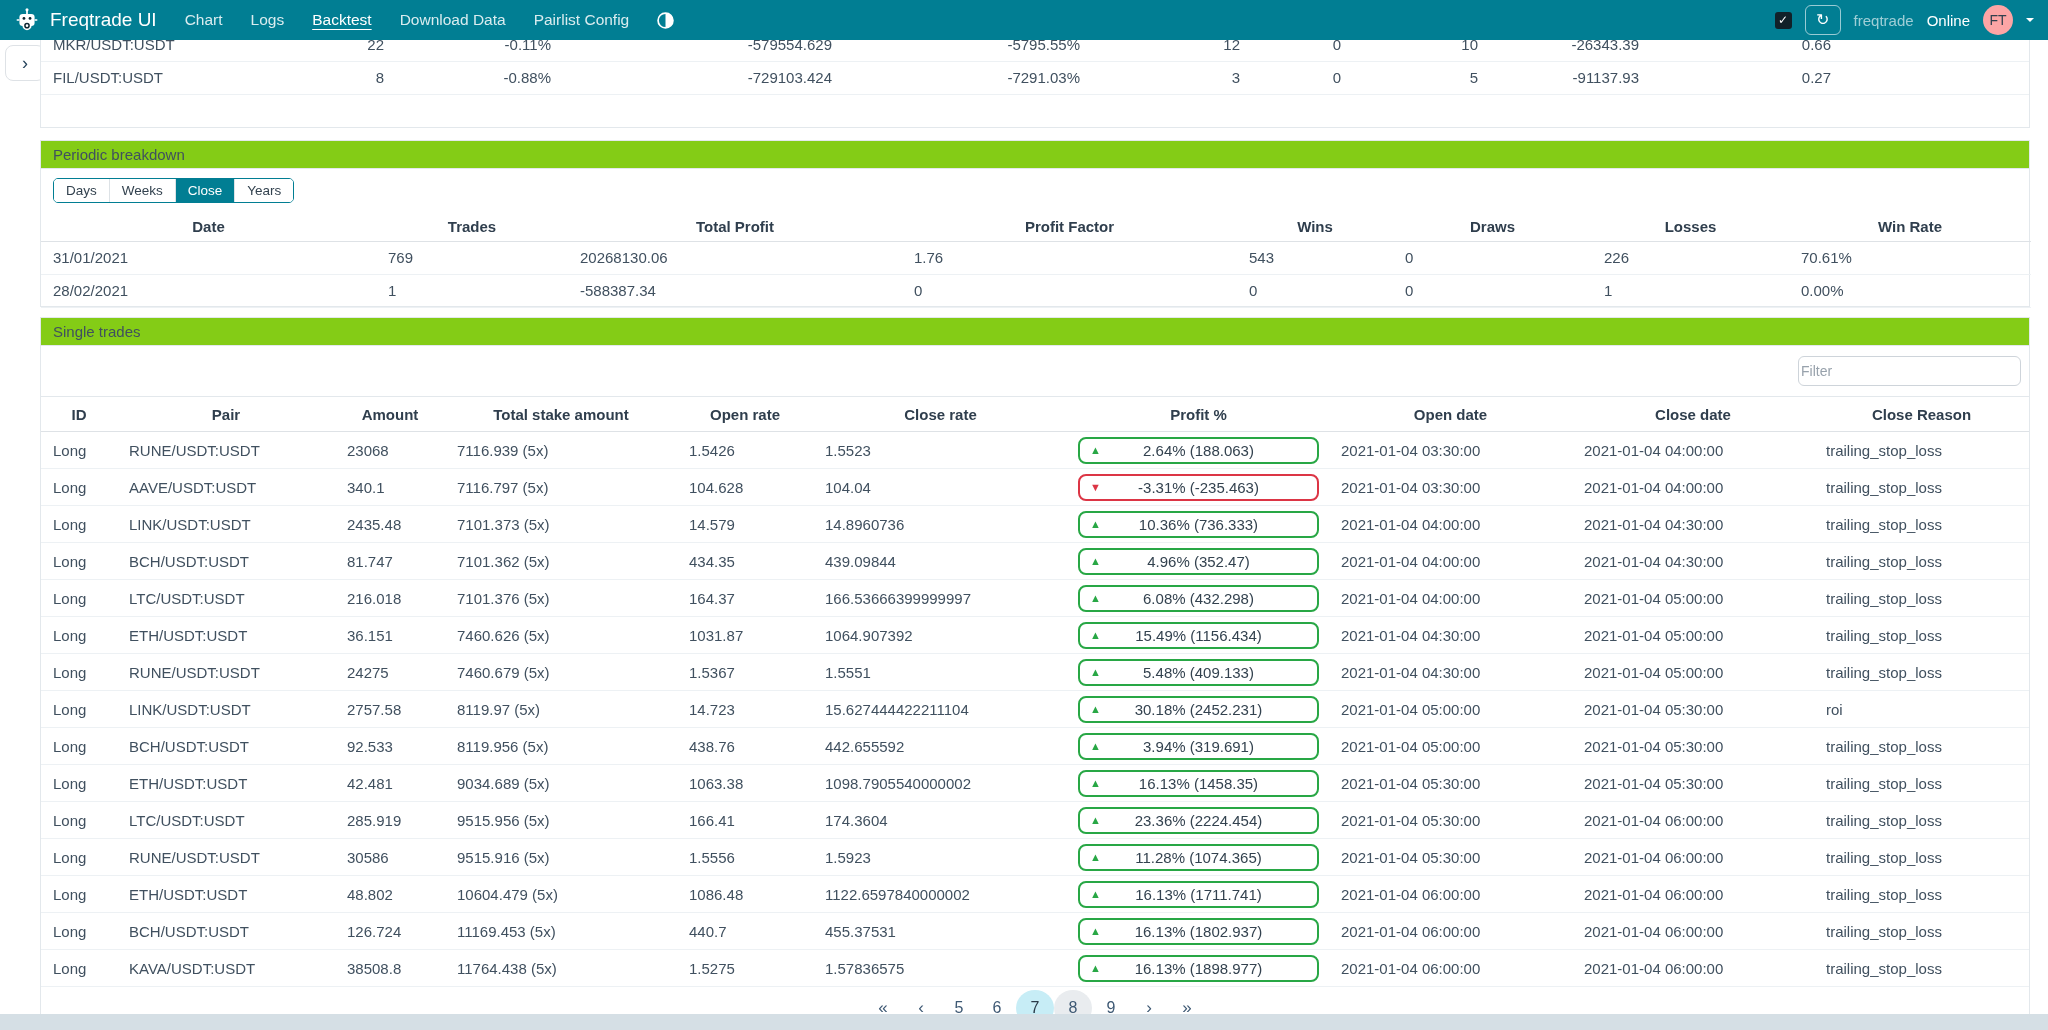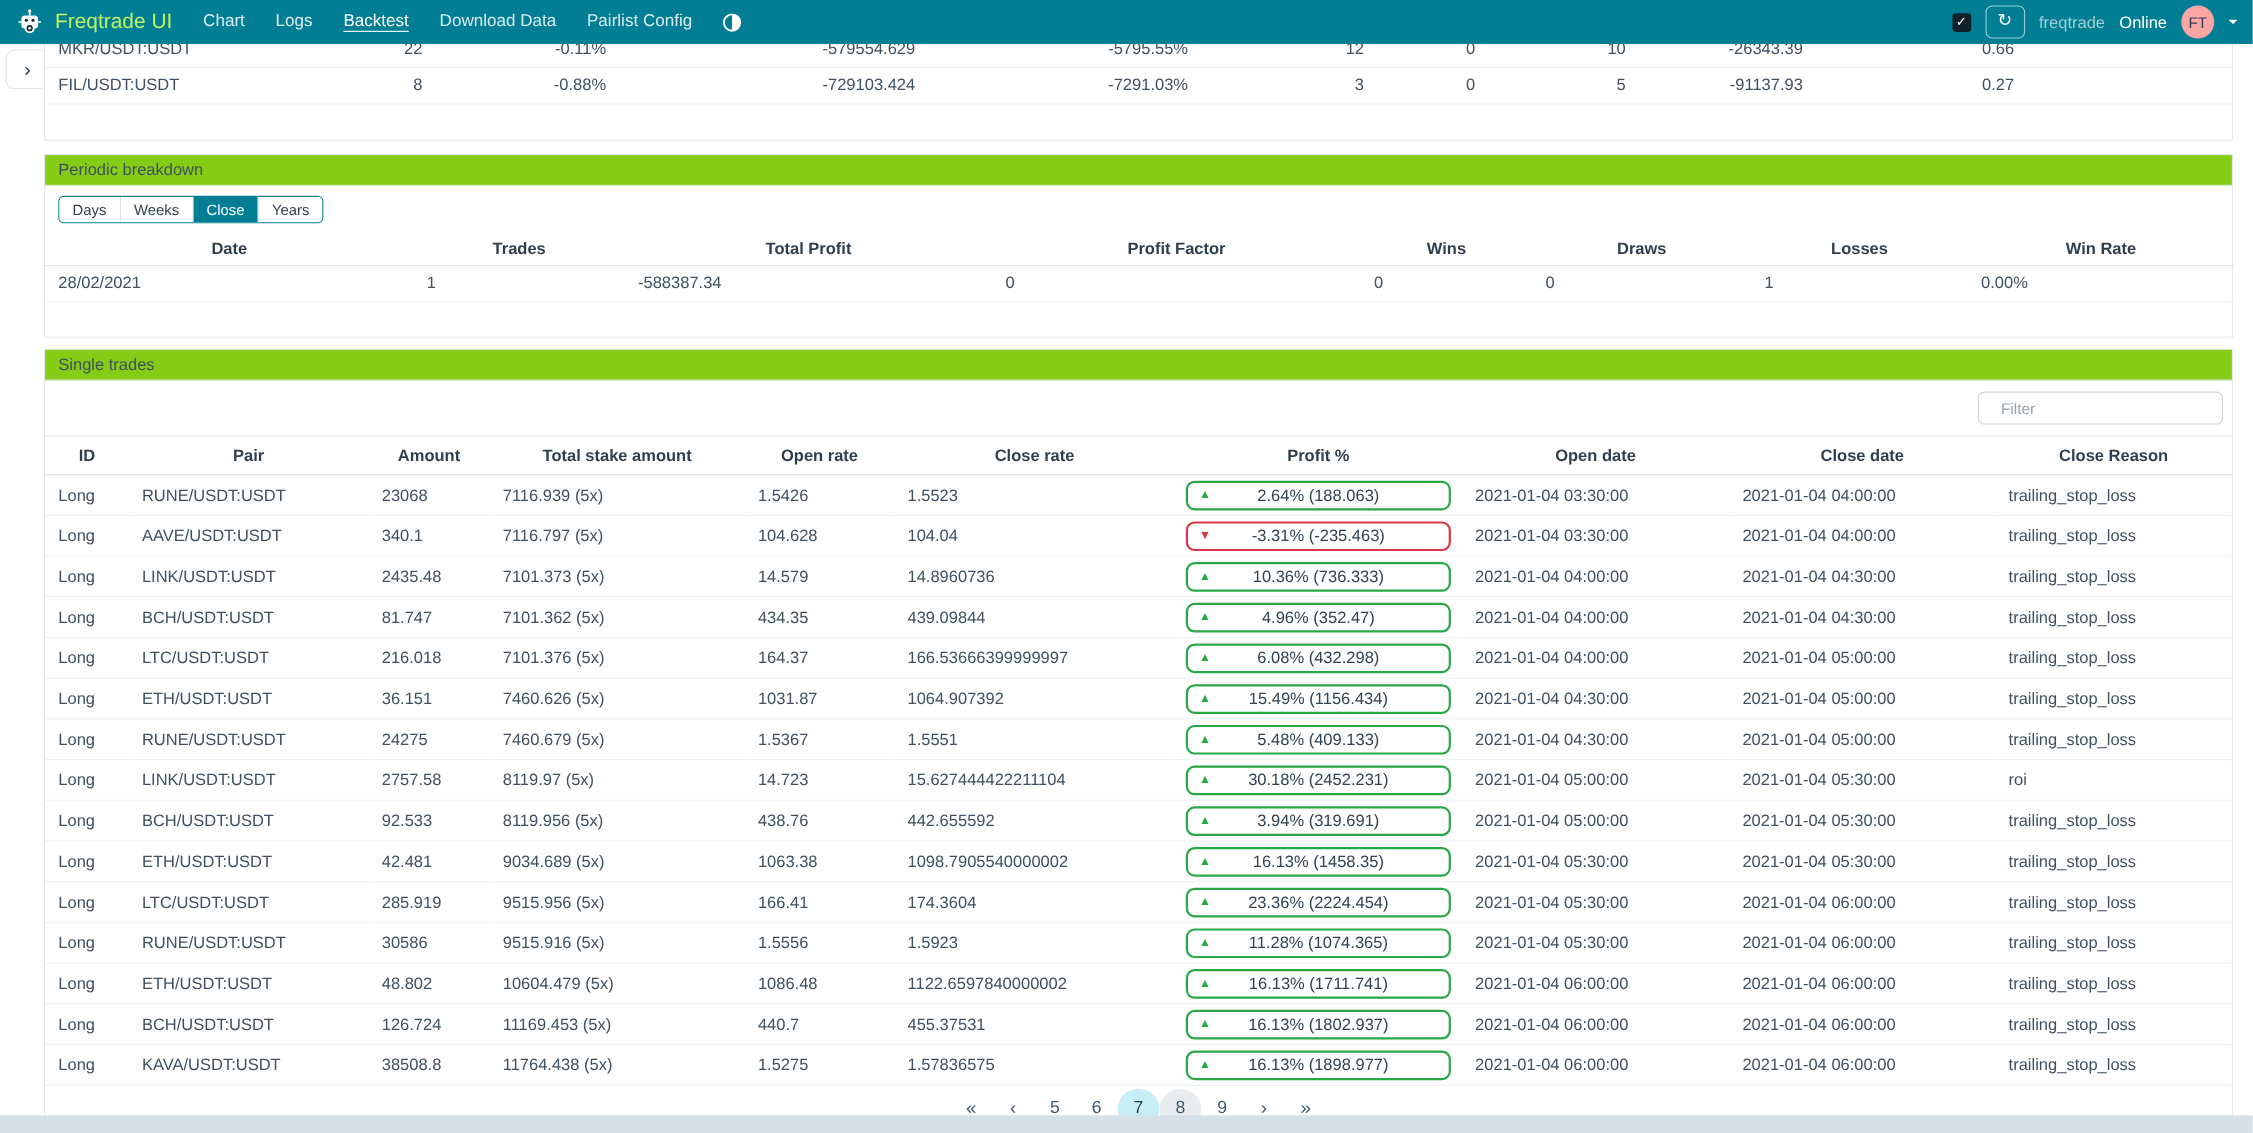--- a/index.html
+++ b/index.html
@@ -7,21 +7,21 @@
     width:2048px; height:1030px; position:relative; overflow:hidden;
     background:#ffffff; color:#40505f;
     font-family:"Liberation Sans","DejaVu Sans",sans-serif;
   }
   
   .navbar {
     position:absolute; top:0; left:0; width:2048px; height:40px;
     background:var(--teal,#017e93); display:flex; align-items:center;
     padding:0 14px; box-sizing:border-box; z-index:5;
   }
-  .brand { color:#bef264; font-size:19px; margin:0 12px 0 10px; text-decoration:none; white-space:nowrap; }
+  .brand { color:#ffffff; font-size:19px; margin:0 12px 0 10px; text-decoration:none; white-space:nowrap; }
   .nav-links { display:flex; gap:28px; margin-left:16px; align-items:center; }
   .nav-link { color:rgba(255,255,255,.85); font-size:15.5px; text-decoration:none; cursor:pointer; white-space:nowrap; }
   .nav-link.active { color:#fff; text-decoration:underline; text-underline-offset:4px; }
   .theme-toggle { margin-left:28px; display:flex; align-items:center; cursor:pointer; }
   .nav-right { margin-left:auto; display:flex; align-items:center; gap:13px; }
   .checkbox {
     width:17px; height:17px; background:#112129; border-radius:3px; cursor:pointer;
     color:#fff; font-size:12px; line-height:17px; text-align:center; font-weight:bold;
   }
   .reload-btn {
@@ -69,21 +69,21 @@
   .btn-group button:last-child { border-right:none; }
   .btn-group button.selected { background:var(--teal,#017e93); color:#fff; }
 
   .periodic-table { margin-top:10px; }
   .periodic-table th { height:28px; border-bottom:1px solid #dee2e6; }
   .periodic-table td { height:33px; border-bottom:1px solid #edf1f4; }
 
   .toolbar { height:50px; position:relative; }
   .filter-input {
     position:absolute; right:8px; top:10px; width:223px; height:30px;
-    border:1px solid #ced4da; border-radius:6px; padding:0 20px; font-size:14px;
+    border:1px solid #ced4da; border-radius:6px; padding:0 2px; font-size:14px;
     color:#a16207; box-sizing:border-box; font-family:inherit; outline:none; background:#fff;
   }
   .filter-input::placeholder { color:#98a2ac; }
 
   .trades-table { border-top:1px solid #e3e8ec; }
   .trades-table th { height:35px; border-bottom:1px solid #dee2e6; }
   .trades-table td { height:37px; border-bottom:1px solid #edf1f4; }
   .trades-table td.profit-cell { padding:0 10px; }
 
   .badge {
@@ -222,20 +222,30 @@
           <th>Total Profit</th>
           <th>Profit Factor</th>
           <th>Wins</th>
           <th>Draws</th>
           <th>Losses</th>
           <th>Win Rate</th>
         </tr>
       </thead>
     <tbody id="periodic-body">
         <tr>
+          <td>31/01/2021</td>
+          <td>769</td>
+          <td>20268130.06</td>
+          <td>1.76</td>
+          <td>543</td>
+          <td>0</td>
+          <td>226</td>
+          <td>70.61%</td>
+        </tr>
+        <tr>
           <td>28/02/2021</td>
           <td>1</td>
           <td>-588387.34</td>
           <td>0</td>
           <td>0</td>
           <td>0</td>
           <td>1</td>
           <td>0.00%</td>
         </tr>
       </tbody>

